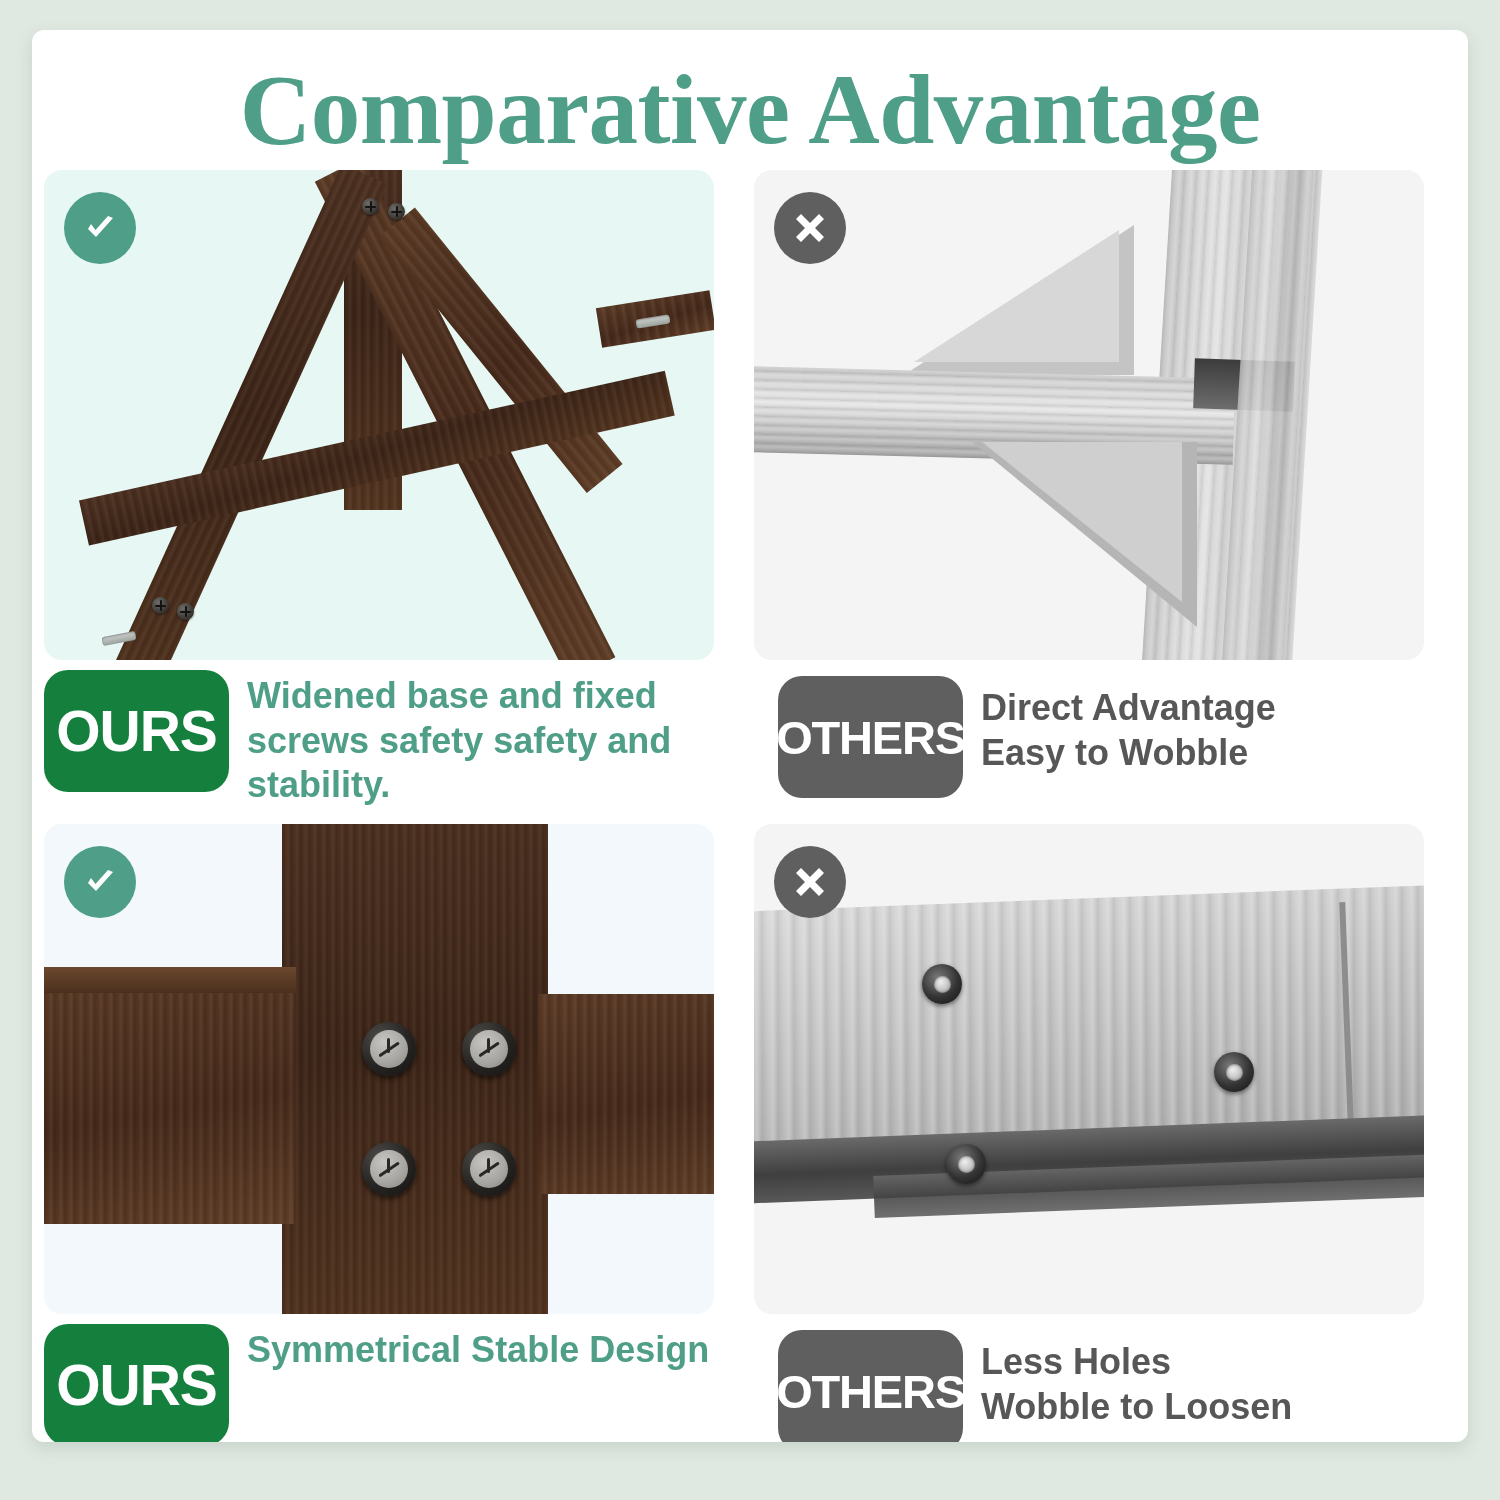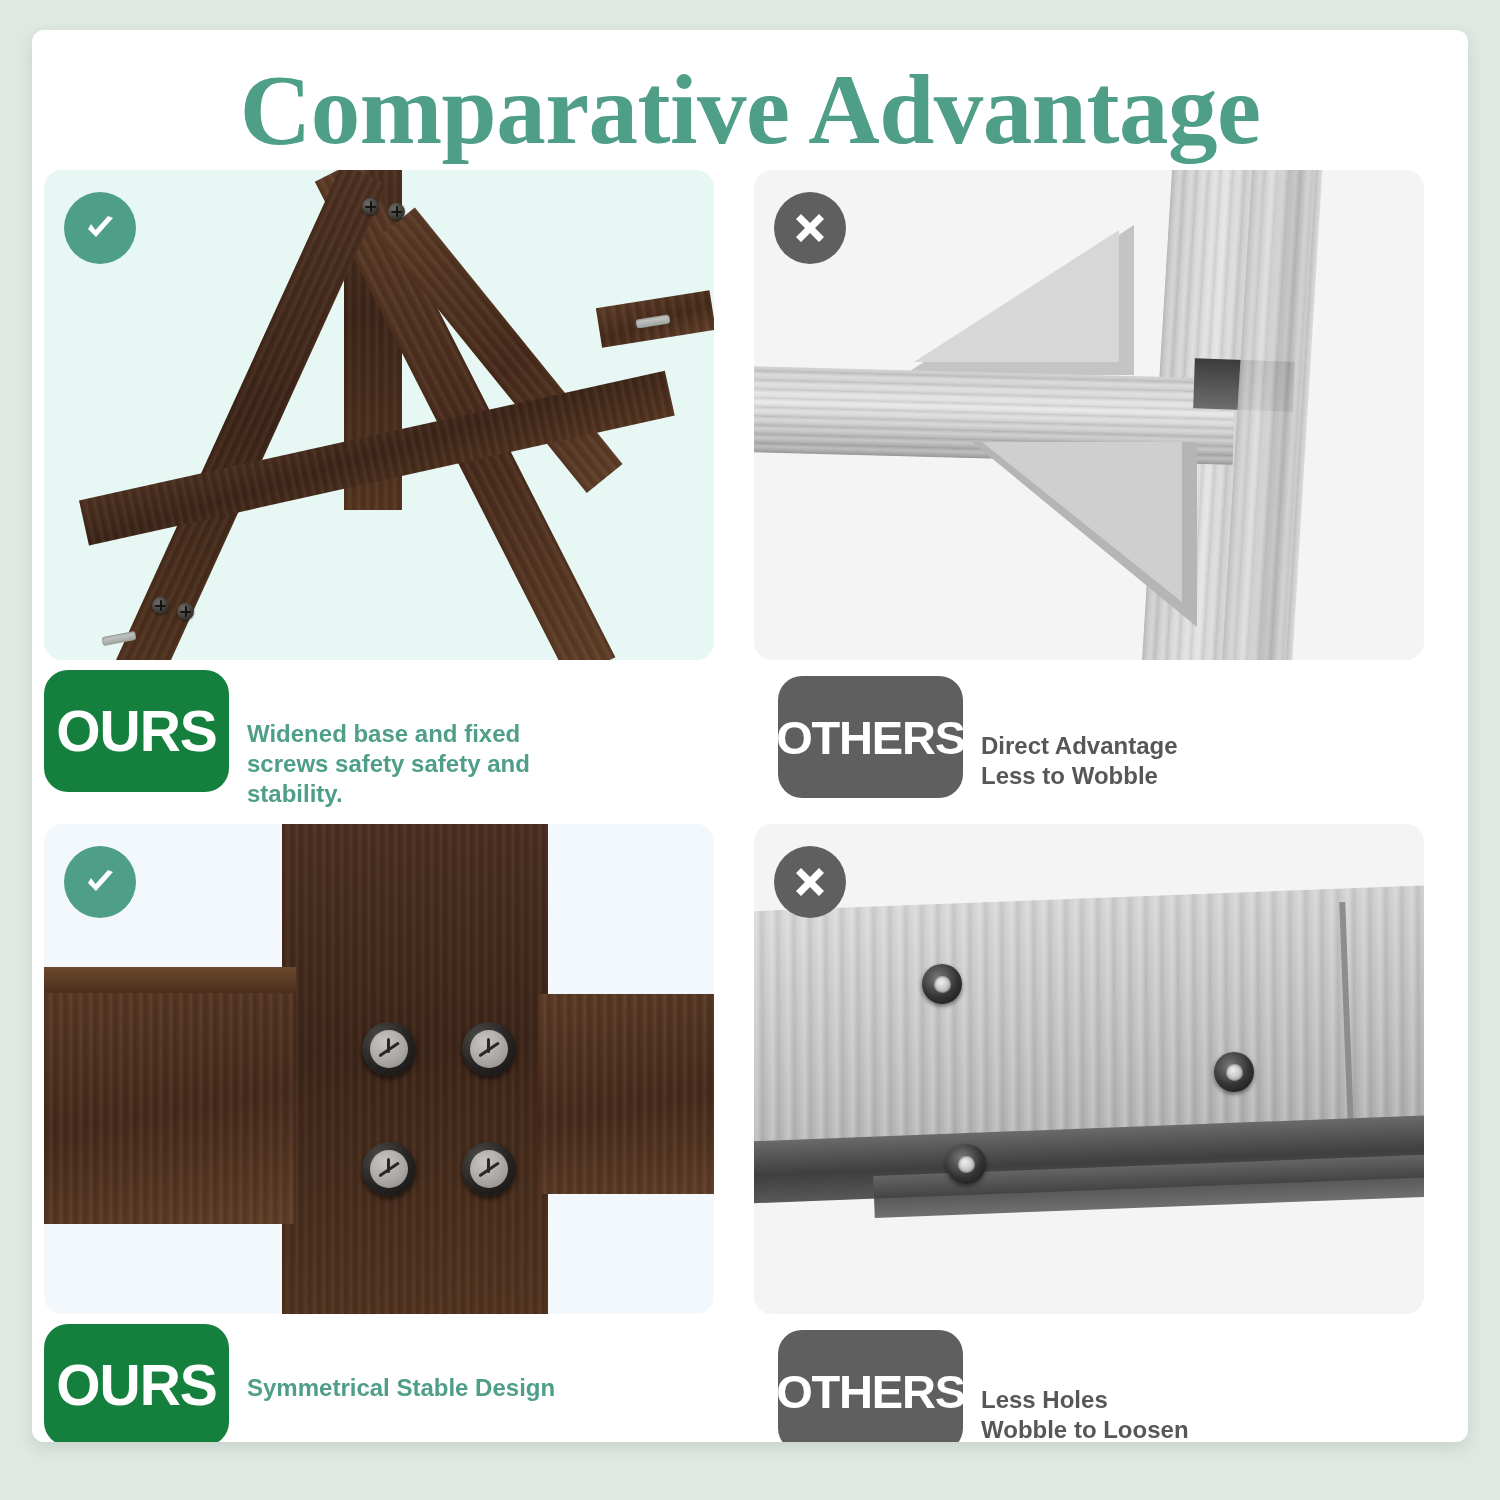--- a/index.html
+++ b/index.html
@@ -238,23 +238,22 @@
     font-size: 57px;
     letter-spacing: -1px;
     line-height: 1;
   }
   .badge.ours   { background: #15803d; }
   .badge.others { background: #5f5f5f; font-size: 47px; letter-spacing: -1.2px; margin-left: 24px; }
 
   .caption-text {
     padding-top: 4px;
     font-weight: bold;
-    font-size: 24px;
+    font-size: 36px;
     line-height: 1.24;
-    margin-top: 45px;
   }
   .caption-text.green { color: #4e9e88; }
   .caption-text.gray  { color: #575757; }
 
   .caption.right .badge { margin-top: 6px; }
   .caption.right .caption-text { padding-top: 16px; }
 </style>
 </head>
 <body>
 
@@ -340,21 +339,21 @@
             <svg width="38" height="38" viewBox="0 0 38 38" aria-hidden="true">
               <path d="M10 5 L19 14 L28 5 L33 10 L24 19 L33 28 L28 33 L19 24 L10 33 L5 28 L14 19 L5 10 Z" fill="#ffffff"></path>
             </svg>
           </div>
         </div>
 
         <div class="caption right">
           <div class="badge others">OTHERS</div>
           <div class="caption-text gray">
             <div>Direct Advantage</div>
-            <div>Less to Wobble</div>
+            <div>Easy to Wobble</div>
           </div>
         </div>
       </div>
 
       <div class="cell col-left row-bottom">
 
         <div class="photo tint-blue">
 
           <div class="beam" style="left:238px; top:-20px; width:266px; height:540px;"></div>
 

